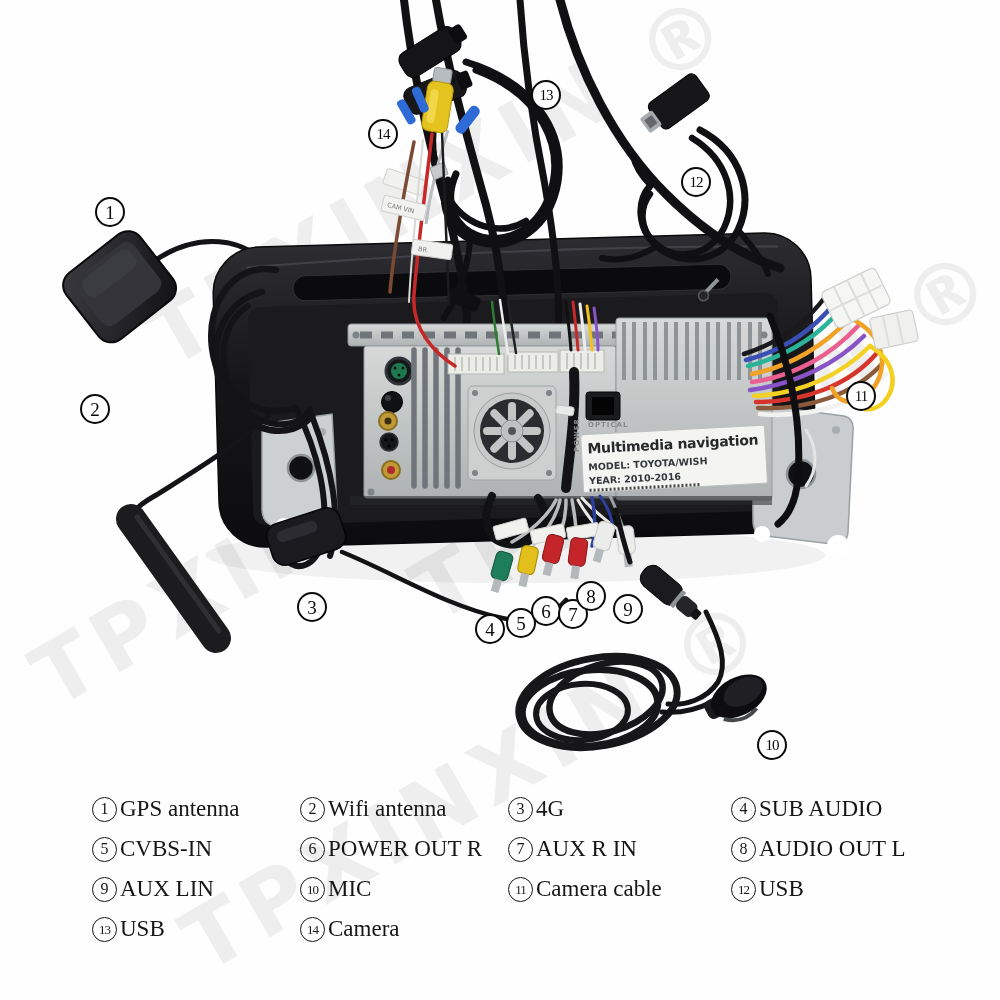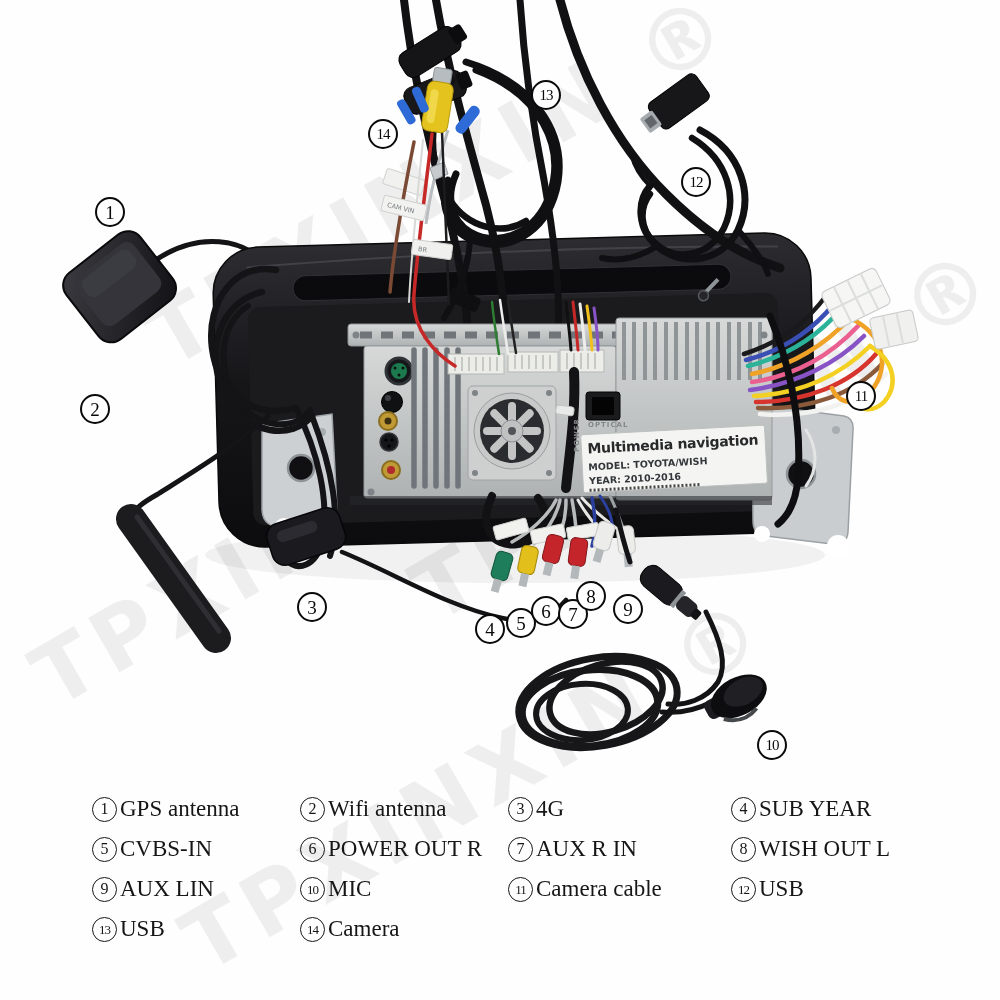--- a/index.html
+++ b/index.html
@@ -402,37 +402,37 @@
       <div class="legend-item">
         <span class="cnum">2</span>
         <span class="clabel">Wifi antenna</span>
       </div>
       <div class="legend-item">
         <span class="cnum">3</span>
         <span class="clabel">4G</span>
       </div>
       <div class="legend-item">
         <span class="cnum">4</span>
-        <span class="clabel">SUB YEAR</span>
+        <span class="clabel">SUB AUDIO</span>
       </div>
       <div class="legend-item">
         <span class="cnum">5</span>
         <span class="clabel">CVBS-IN</span>
       </div>
       <div class="legend-item">
         <span class="cnum">6</span>
         <span class="clabel">POWER OUT R</span>
       </div>
       <div class="legend-item">
         <span class="cnum">7</span>
         <span class="clabel">AUX R IN</span>
       </div>
       <div class="legend-item">
         <span class="cnum">8</span>
-        <span class="clabel">WISH OUT L</span>
+        <span class="clabel">AUDIO OUT L</span>
       </div>
       <div class="legend-item">
         <span class="cnum">9</span>
         <span class="clabel">AUX LIN</span>
       </div>
       <div class="legend-item">
         <span class="cnum two">10</span>
         <span class="clabel">MIC</span>
       </div>
       <div class="legend-item">

